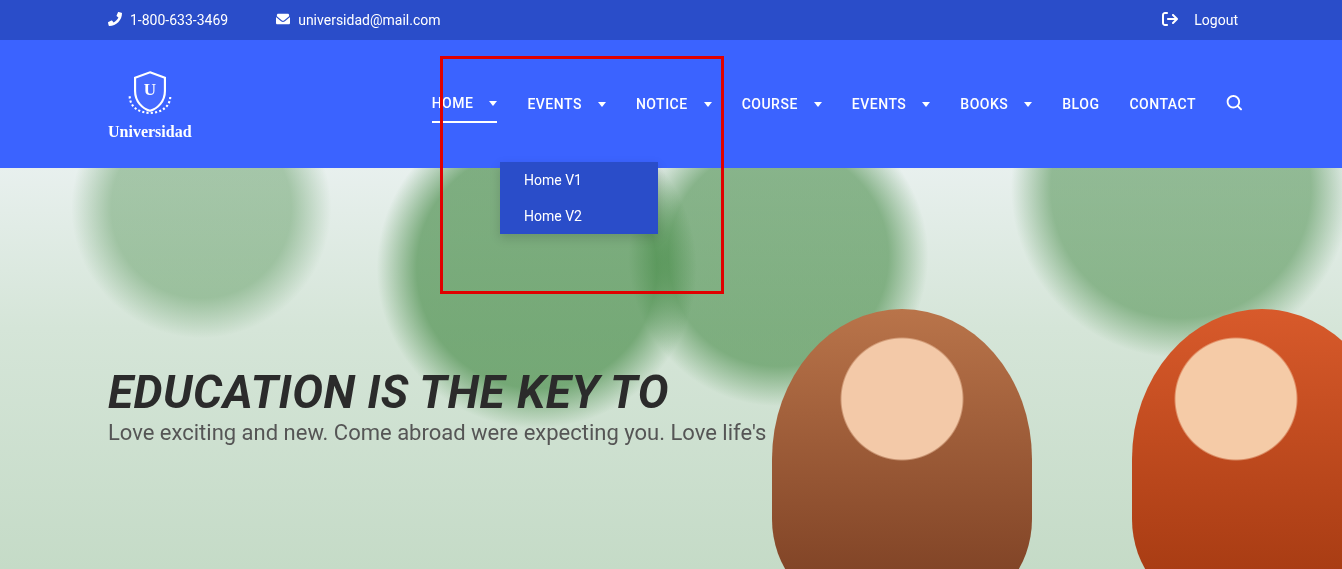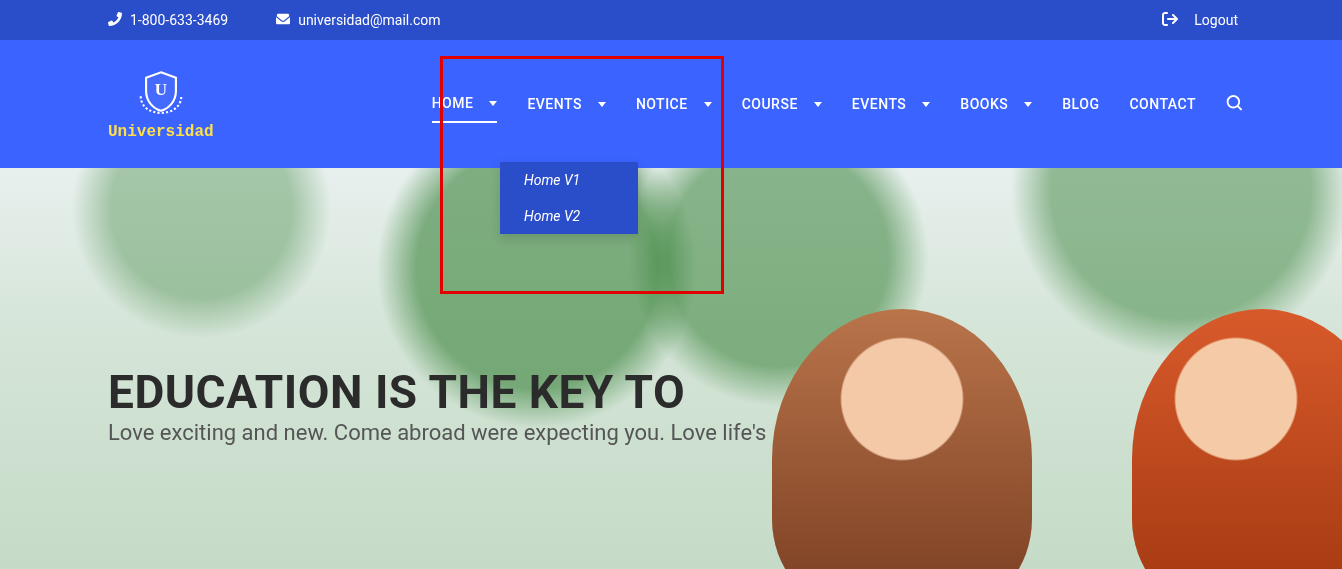--- a/index.html
+++ b/index.html
@@ -53,24 +53,24 @@
     color: #fff;
     position: relative;
   }
   .brand {
     display: flex;
     flex-direction: column;
     align-items: center;
     gap: 4px;
   }
   .brand-name {
-    font-family: Liberation Mono, monospace;
+    font-family: Liberation Serif, serif;
     font-weight: bold;
     font-size: 16px;
-    color: #fde047;
+    color: #ffffff;
   }
 
   .navlinks {
     display: flex;
     align-items: center;
     gap: 30px;
     font-size: 14px;
     font-weight: 500;
     letter-spacing: 0.5px;
   }
@@ -92,24 +92,23 @@
     border-top: 5px solid #fff;
   }
   .search-icon svg { width: 16px; height: 16px; fill: #fff; cursor: pointer; }
 
   
   .dropdown {
     position: absolute;
     top: 122px;
     left: 500px;
     background: #2a4dc9;
-    width: 138px;
+    width: 158px;
     box-shadow: 0 4px 10px rgba(0,0,0,0.15);
     z-index: 50;
-    font-style: italic;
   }
   .dropdown-item {
     padding: 10px 24px;
     color: #fff;
     font-size: 14px;
     cursor: pointer;
   }
 
   
   .annotation-box {
@@ -166,20 +165,21 @@
     padding: 200px 0 0 108px;
     max-width: 900px;
   }
   .hero-title {
     font-size: 46px;
     font-weight: 700;
     color: #2b2b2b;
     line-height: 1.08;
     letter-spacing: 0.5px;
     text-transform: uppercase;
+    font-style: italic;
   }
   .hero-sub {
     font-size: 22px;
     color: #555;
     line-height: 1.4;
   }
 </style>
 </head>
 <body>
 

